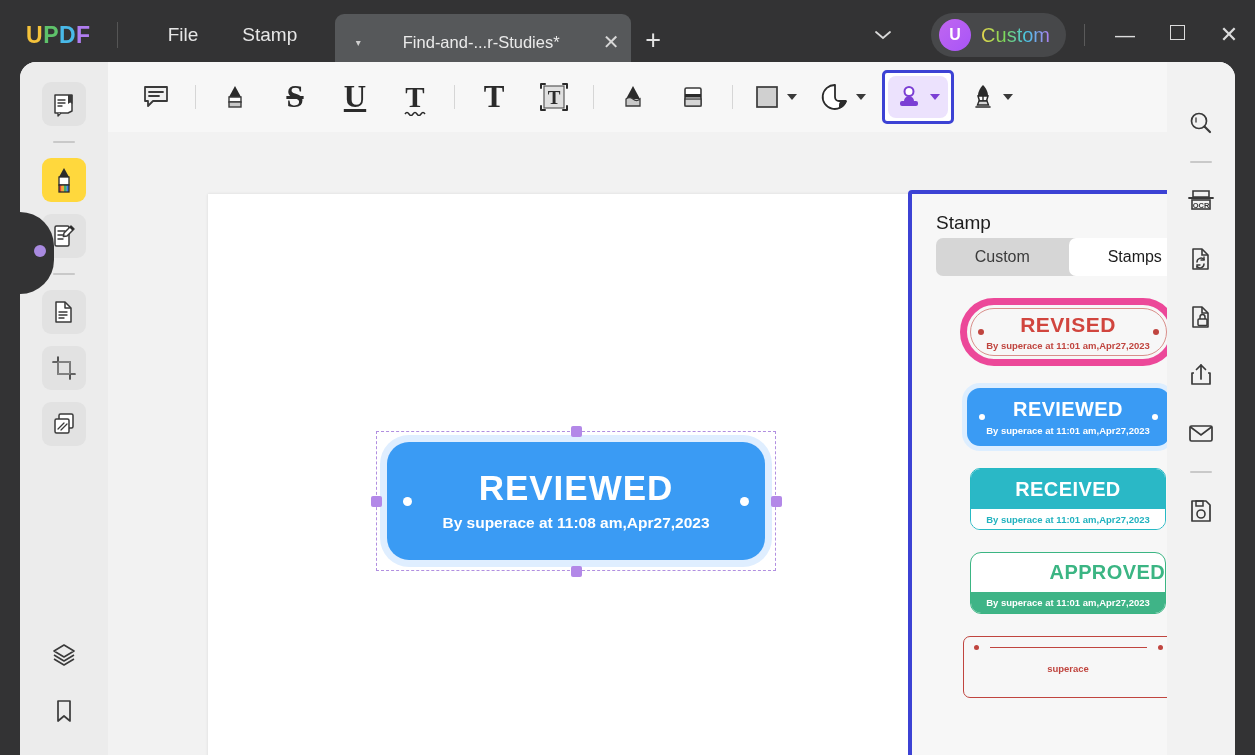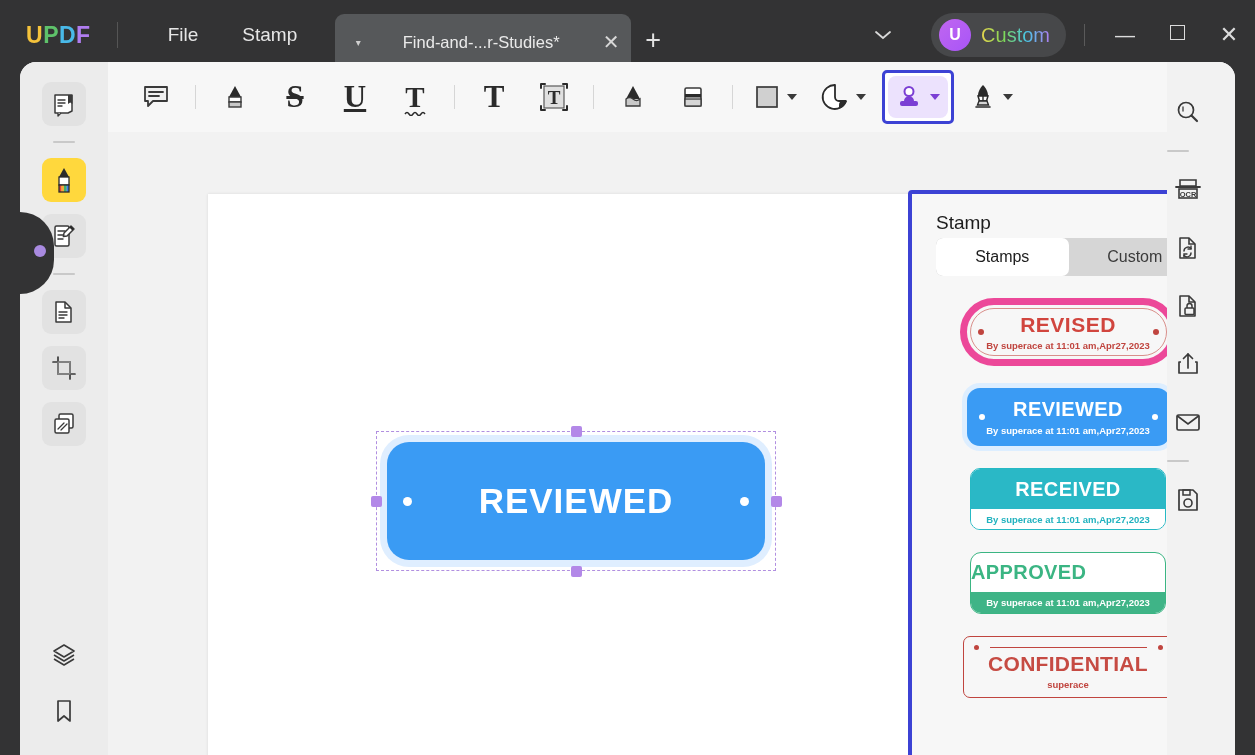--- a/index.html
+++ b/index.html
@@ -89,22 +89,22 @@
     background:#e2e2e2;
   }
   .rail-btn.plain { background:transparent; }
   .rail-btn.active { background:#ffd83d; }
   .rail-div { width:22px; height:2px; background:#c9c9c9; margin:9px 0; border-radius:1px; }
   .rail-spacer { flex:1; }
 
   
   .rightrail {
     position:absolute; right:0; top:0; width:68px; height:693px;
-    background:#f2f2f2; display:flex; flex-direction:column; 
-    padding-top:21px;
+    background:#f2f2f2; display:flex; flex-direction:column; align-items:center;
+    padding-top:32px;
   }
   .rrail-btn {
     width:42px; height:42px; border-radius:9px; margin:8px 0;
     display:flex; align-items:center; justify-content:center;
   }
 
   
   .anntoolbar {
     position:absolute; left:88px; top:0; width:1059px; height:70px;
     background:#f7f7f7; display:flex; align-items:center; padding-left:18px;
@@ -234,21 +234,21 @@
     height:20px; display:flex; align-items:center; justify-content:center; background:#fff;
   }
   .s-received .sub { color:#21b2bf; font-weight:bold; font-size:9.5px; }
 
   
   .s-approved {
     width:196px; height:62px; border-radius:11px; overflow:hidden;
     border:1.5px solid #3bb583; background:#fff;
     display:flex; flex-direction:column;
   }
-  .s-approved .top { flex:1; display:flex; align-items:center; justify-content:flex-start; }
+  .s-approved .top { flex:1; display:flex; align-items:center; justify-content:flex-end; }
   .s-approved .big { color:#3bb583; font-weight:bold; font-size:20px; letter-spacing:.4px; }
   .s-approved .bot { height:21px; background:#3fb487; display:flex; align-items:center; justify-content:center; }
   .s-approved .sub { color:#fff; font-weight:bold; font-size:9.5px; }
 
   
   .s-conf {
     position:relative; width:211px; height:62px; border:1.8px solid #c0453f;
     border-radius:7px; background:#f7f7f7;
     display:flex; flex-direction:column; align-items:center; justify-content:center;
   }
@@ -472,36 +472,37 @@
   </div>
 
   <div class="docarea">
     <div class="page">
 
       <div class="selwrap">
         <div class="stamp-blue">
           <div class="sdot l"></div>
           <div class="sdot r"></div>
           <div class="big">REVIEWED</div>
+          <div class="sub">By superace at 11:08 am,Apr27,2023</div>
         </div>
         <div class="selbox"></div>
         <div class="handle h-t"></div>
         <div class="handle h-b"></div>
         <div class="handle h-l"></div>
         <div class="handle h-r"></div>
       </div>
 
     </div>
 
     <div class="panel">
       <div class="panel-inner">
         <div class="panel-title">Stamp</div>
         <div class="seg">
+          <div class="seg-item">Custom</div>
           <div class="seg-item on">Stamps</div>
-          <div class="seg-item">Custom</div>
         </div>
 
         <div class="stamp-list">
 
           <div class="s-revised">
             <div class="rdot l"></div>
             <div class="rdot r"></div>
             <div class="big">REVISED</div>
             <div class="sub">By superace at 11:01 am,Apr27,2023</div>
           </div>
@@ -528,21 +529,20 @@
             </div>
             <div class="bot">
               <div class="sub">By superace at 11:01 am,Apr27,2023</div>
             </div>
           </div>
 
           <div class="s-conf">
             <div class="cdot l"></div>
             <div class="cdot r"></div>
             <div class="rule"></div>
-            <div class="big">CONFIDENTIAL</div>
             <div class="sub">superace</div>
           </div>
 
         </div>
       </div>
     </div>
   </div>
 
   <div class="rightrail">
     <div class="rrail-btn">

